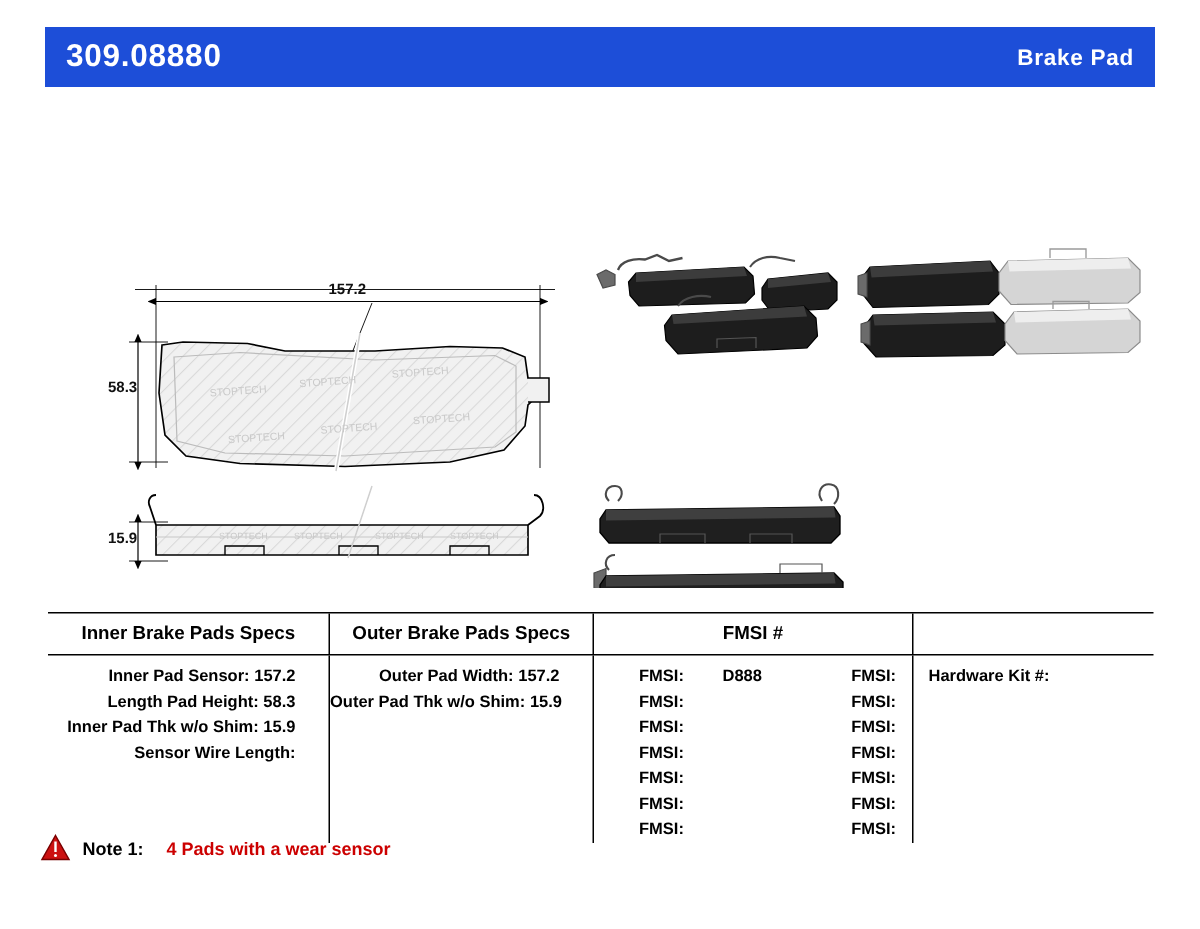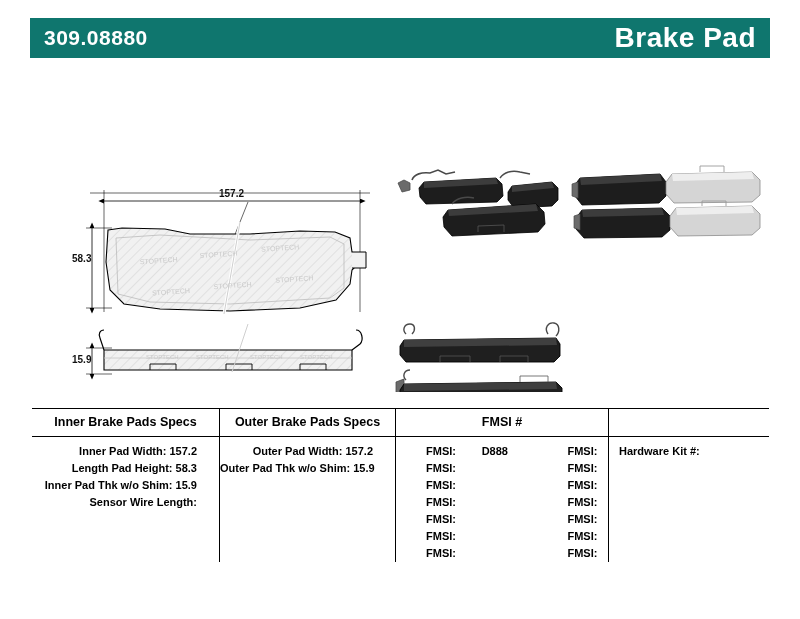--- a/index.html
+++ b/index.html
@@ -16,35 +16,35 @@
     overflow: hidden;
   }
 
   
   .header {
     position: absolute;
     left: 30px;
     top: 18px;
     width: 740px;
     height: 40px;
-    background: #0f766e;
+    background: #1d4ed8;
     color: #ffffff;
     display: flex;
     align-items: center;
     justify-content: space-between;
     padding: 0 14px;
     box-sizing: border-box;
   }
   .header .part-number {
     font-size: 21px;
     font-weight: bold;
     letter-spacing: 0.5px;
   }
   .header .product-type {
-    font-size: 28px;
+    font-size: 15px;
     font-weight: bold;
     letter-spacing: 0.5px;
   }
 
   
   .drawing-area {
     position: absolute;
     left: 0;
     top: 62px;
     width: 800px;
@@ -306,21 +306,21 @@
   <div class="spec-head">
     <div class="cell col-1">Inner Brake Pads Specs</div>
     <div class="cell col-2">Outer Brake Pads Specs</div>
     <div class="cell col-3">FMSI #</div>
   </div>
 
   <div class="spec-body">
 
     <div class="cell col-1">
       <div class="spec-line">
-        <span>Inner Pad Width:</span>
+        <span>Inner Pad Sensor:</span>
         <span class="val">157.2</span>
       </div>
       <div class="spec-line">
         <span>Length Pad Height:</span>
         <span class="val">58.3</span>
       </div>
       <div class="spec-line">
         <span>Inner Pad Thk w/o Shim:</span>
         <span class="val">15.9</span>
       </div>
@@ -382,13 +382,22 @@
     </div>
 
     <div class="cell col-4">
       <div class="related-line">Hardware Kit #:</div>
     </div>
 
   </div>
 </div>
 
 <div class="notes">
+  <div class="note-row" style="position:relative;">
+    <svg class="warn-icon" viewBox="0 0 20 18">
+      <path d="M10 1 L19 17 L1 17 Z" fill="#cc1111" stroke="#7a0000" stroke-width="1"></path>
+      <path d="M10 5 L10 12" stroke="#ffffff" stroke-width="1.6"></path>
+      <circle cx="10" cy="14.4" r="1" fill="#ffffff"></circle>
+    </svg>
+    <span class="note-label">Note 1:</span>
+    <span class="note-text">4 Pads with a wear sensor</span>
+  </div>
 </div>
 
 </body></html>

